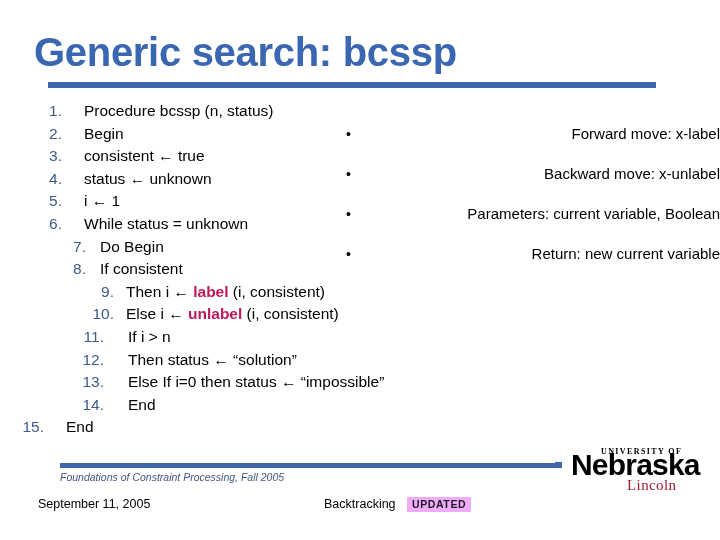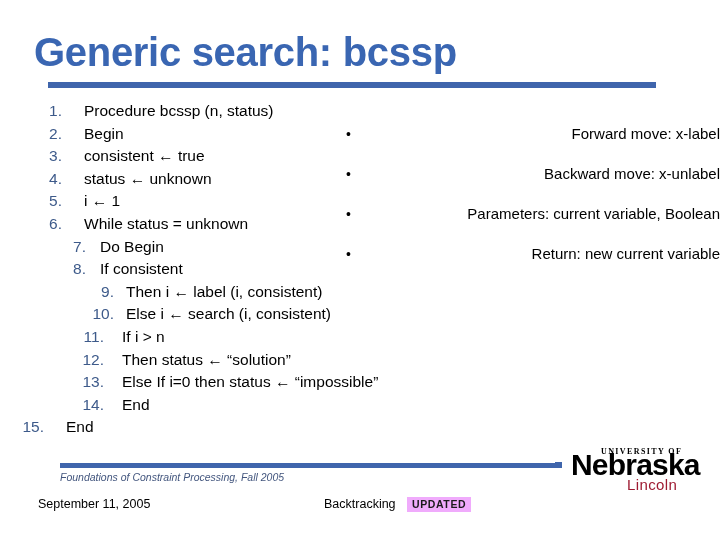--- a/index.html
+++ b/index.html
@@ -61,25 +61,25 @@
     flex: 0 0 auto;
   }
   
   .lvl0 > .ln { width: 44px; }
   .lvl0 > .ltxt { margin-left: 22px; }
   .lvl1 > .ln { width: 68px; }
   .lvl1 > .ltxt { margin-left: 14px; }
   .lvl2 > .ln { width: 96px; }
   .lvl2 > .ltxt { margin-left: 12px; }
   .lvl3 > .ln { width: 86px; }
-  .lvl3 > .ltxt { margin-left: 18px; }
+  .lvl3 > .ltxt { margin-left: 24px; }
   .lvl4 > .ln { width: 26px; }
   .lvl4 > .ltxt { margin-left: 22px; }
 
-  .kw-red { color: #000000; font-weight: normal; }
+  .kw-red { color: #be185d; font-weight: bold; }
 
   
   #bullets {
     position: absolute;
     left: 346px;
     top: 124px;
     width: 374px;
   }
   .bullet-row {
     display: flex;
@@ -172,21 +172,21 @@
     font-weight: bold;
     color: #000;
     line-height: 30px;
     position: absolute;
     left: 6px;
     top: 4px;
     letter-spacing: -0.8px;
     white-space: nowrap;
   }
   #unl-lincoln {
-    font-family: Liberation Sans, sans-serif;
+    font-family: Liberation Serif, serif;
     font-size: 15px;
     color: #9e1b32;
     line-height: 16px;
     position: absolute;
     left: 62px;
     top: 31px;
     letter-spacing: 0.4px;
     white-space: nowrap;
   }
   #logo-tick {
@@ -236,21 +236,21 @@
     <div class="code-line lvl1">
       <span class="ln">8.</span>
       <span class="ltxt"><span>If consistent</span></span>
     </div>
     <div class="code-line lvl2">
       <span class="ln">9.</span>
       <span class="ltxt"><span>Then i ← </span><span class="kw-red">label</span><span> (i, consistent)</span></span>
     </div>
     <div class="code-line lvl2">
       <span class="ln">10.</span>
-      <span class="ltxt"><span>Else  i ← </span><span class="kw-red">search</span><span> (i, consistent)</span></span>
+      <span class="ltxt"><span>Else  i ← </span><span class="kw-red">unlabel</span><span> (i, consistent)</span></span>
     </div>
     <div class="code-line lvl3">
       <span class="ln">11.</span>
       <span class="ltxt"><span>If i &gt; n</span></span>
     </div>
     <div class="code-line lvl3">
       <span class="ln">12.</span>
       <span class="ltxt"><span>Then status ← “solution”</span></span>
     </div>
     <div class="code-line lvl3">

